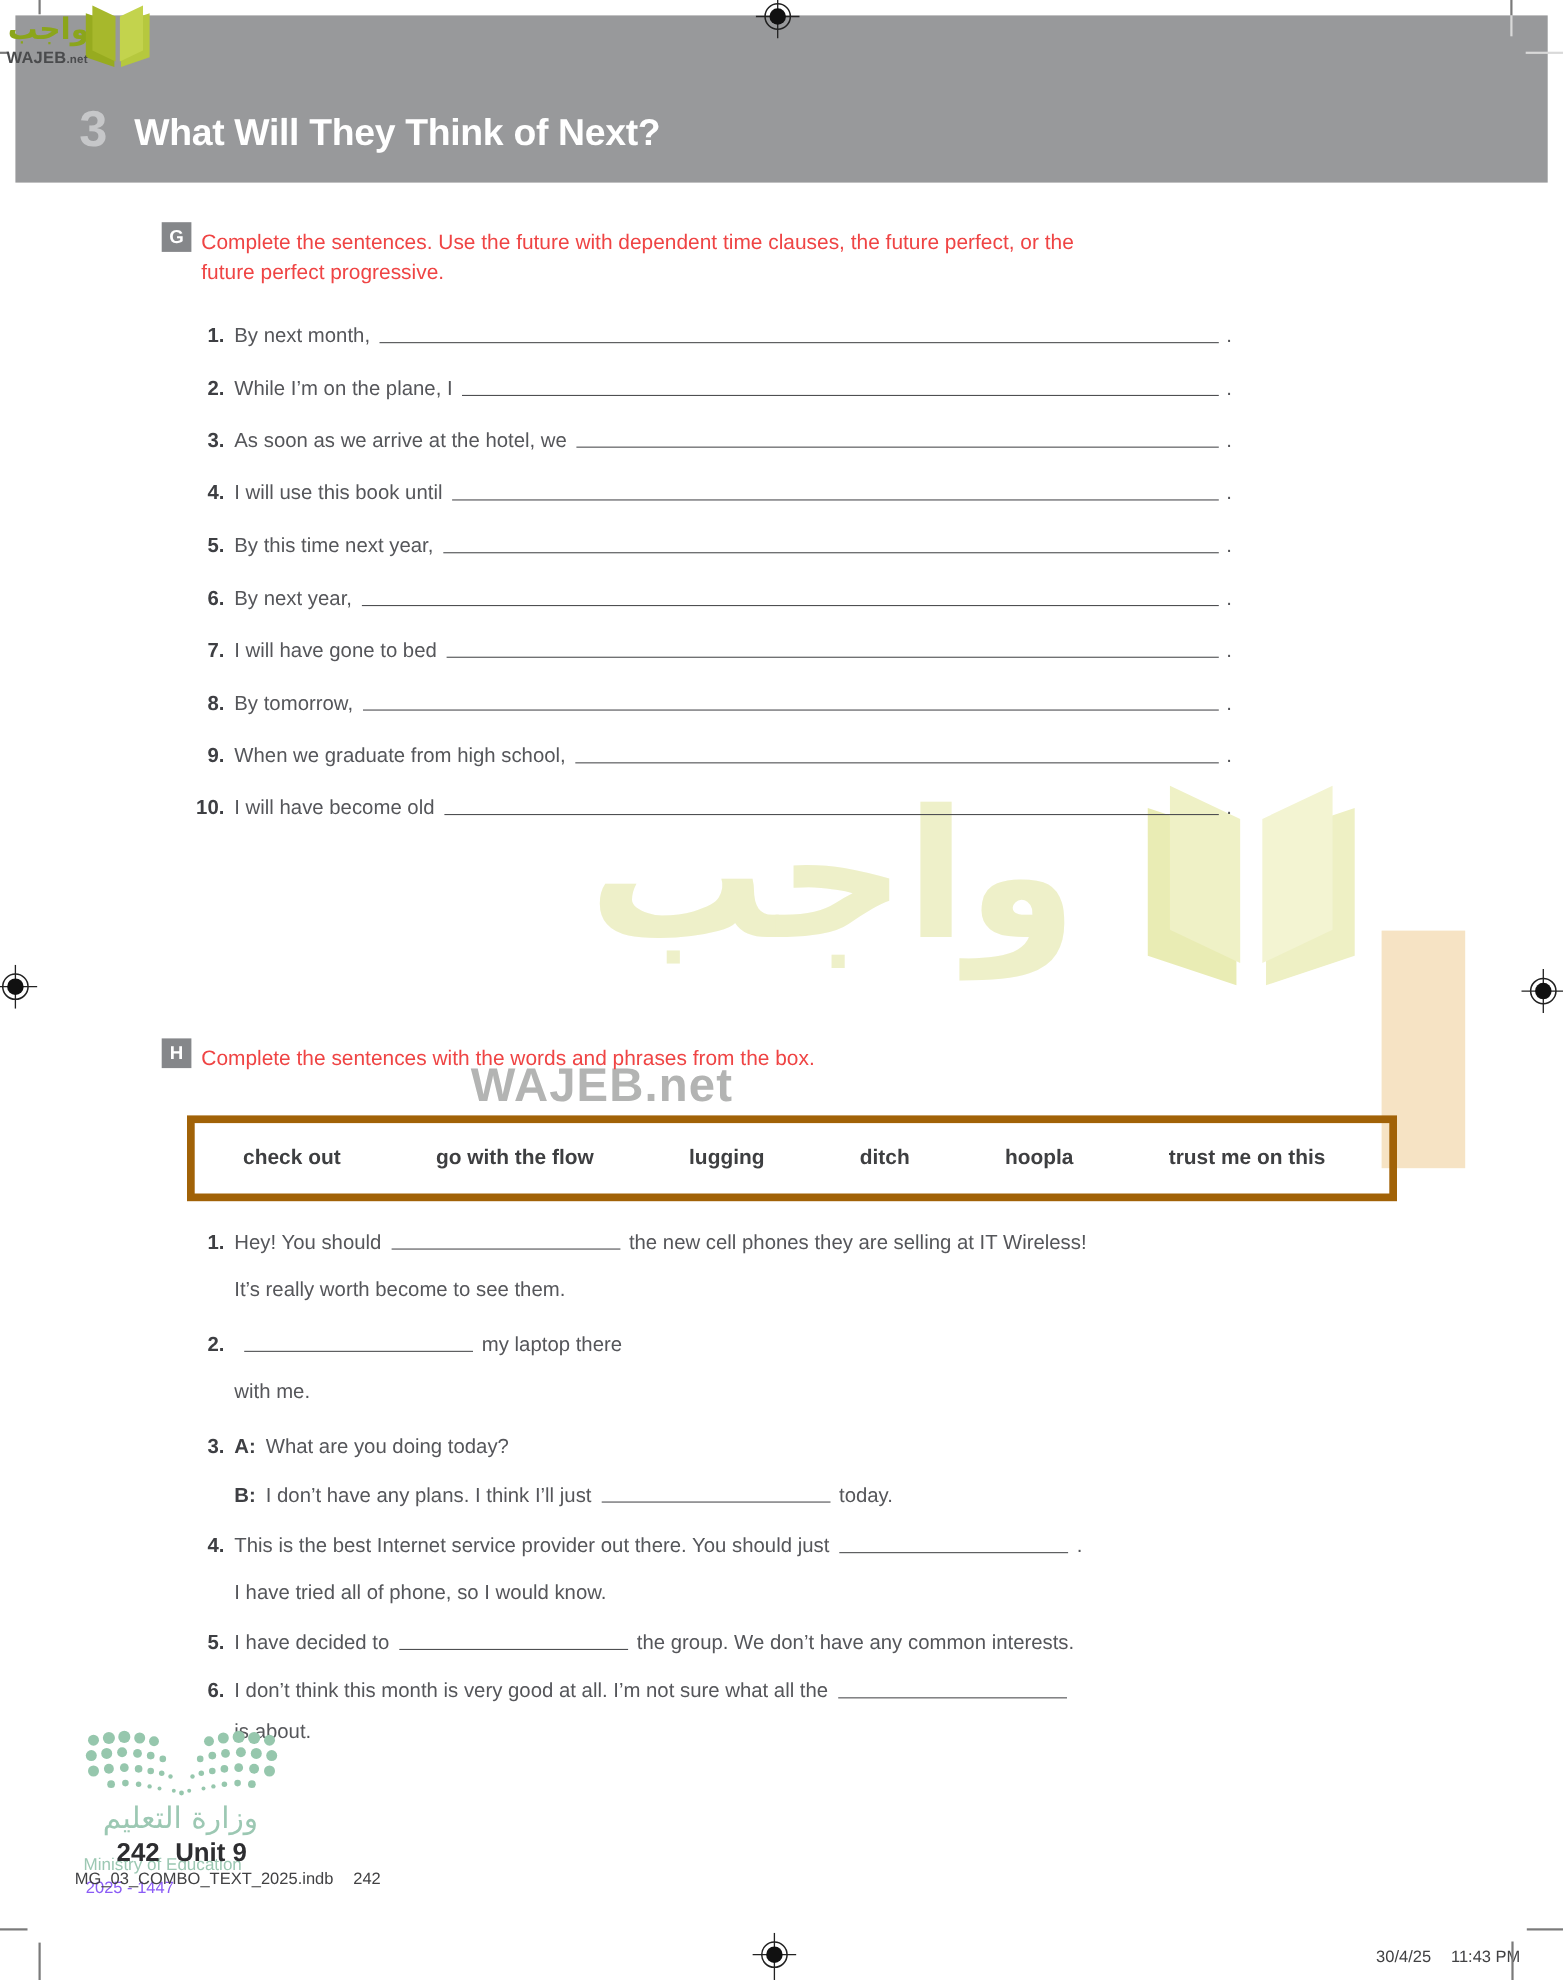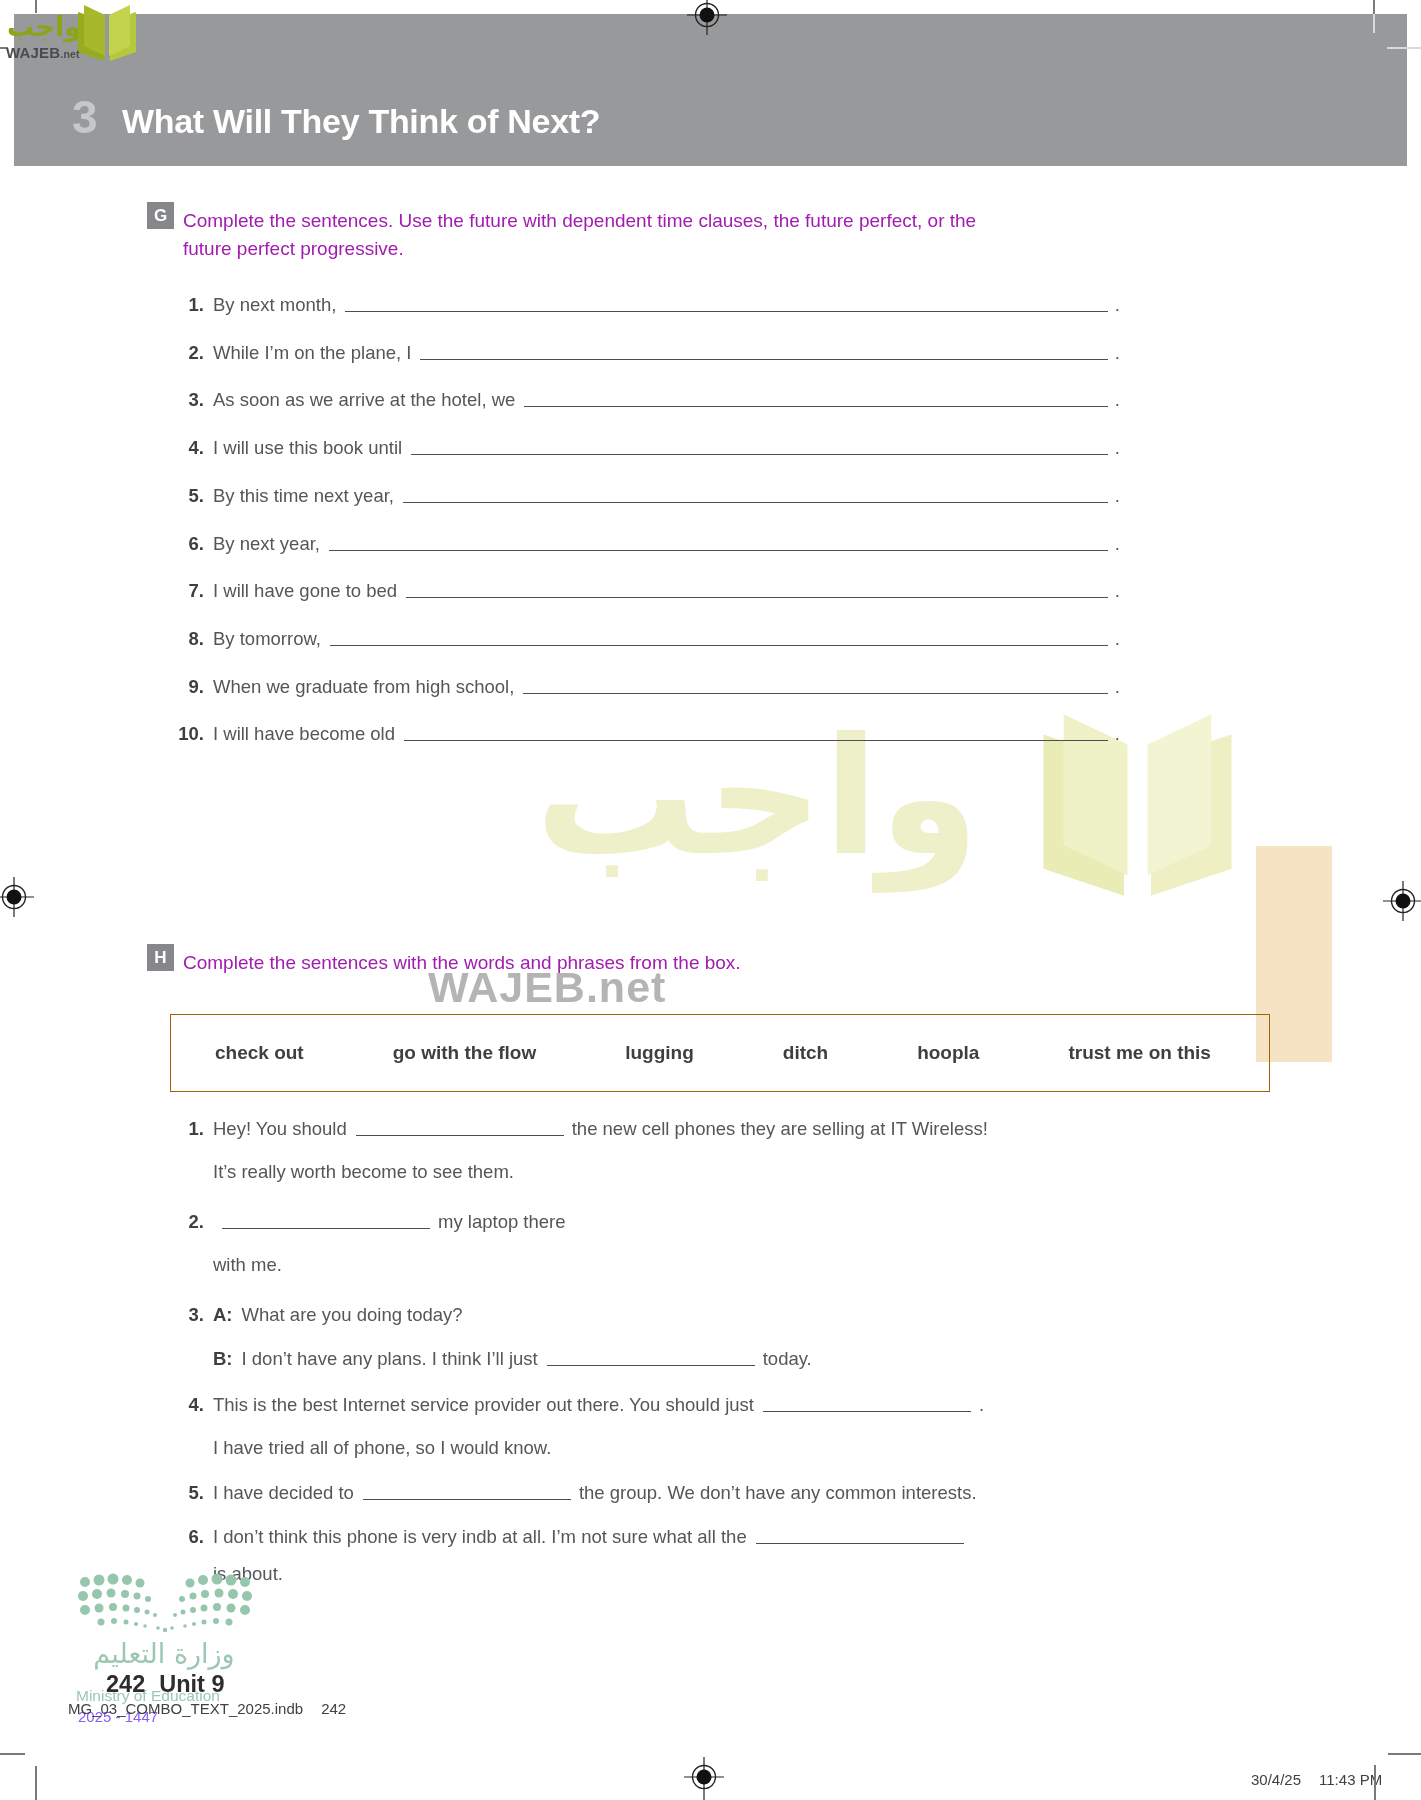--- a/index.html
+++ b/index.html
@@ -28,34 +28,34 @@
 
   
   .wm{position:absolute;z-index:0;pointer-events:none;}
   .wm-ar{left:535px;top:712px;font-size:162px;line-height:170px;font-weight:bold;
          font-family:"DejaVu Sans",sans-serif;}
   .wm-site{left:428px;top:964px;font-size:43px;line-height:46px;font-weight:bold;letter-spacing:1px;}
 
   
   .badge{position:absolute;width:27px;height:27px;background:#85878a;color:#ffffff;z-index:2;
          font-size:17px;font-weight:bold;text-align:center;line-height:27px;}
-  .instr{position:absolute;left:183px;font-size:19px;line-height:24px;color:#a21caf;z-index:2;white-space:nowrap;}
+  .instr{position:absolute;left:183px;font-size:19px;line-height:24px;color:#ef4444;z-index:2;white-space:nowrap;}
 
   
   .row{position:absolute;left:176px;display:flex;align-items:flex-end;font-size:18.5px;
        line-height:21px;color:#55565a;z-index:2;white-space:nowrap;}
   .row.g{width:944px;}
   .num{flex:none;width:28px;text-align:right;font-weight:bold;color:#3e3f43;margin-right:9px;}
   .ab{flex:none;font-weight:bold;color:#3e3f43;margin-right:9px;}
   .rule{flex:1 1 auto;border-bottom:1.6px solid #4e4f52;margin:0 7px 3px 9px;min-width:40px;}
   .hrule{flex:none;width:208px;border-bottom:1.6px solid #4e4f52;margin:0 8px 3px 9px;}
   .sub{position:absolute;left:213px;font-size:18.5px;line-height:21px;color:#55565a;z-index:2;white-space:nowrap;}
 
   
-  .wordbox{position:absolute;left:170px;top:1014px;width:1100px;height:78px;border:1px solid #a16207;
+  .wordbox{position:absolute;left:170px;top:1014px;width:1100px;height:78px;border:7px solid #a16207;
            box-sizing:border-box;display:flex;align-items:center;justify-content:space-between;
            padding:0 58px 0 44px;z-index:2;background:transparent;}
   .wordbox span{font-size:19px;font-weight:bold;color:#3e3f41;white-space:nowrap;}
 
   
   .min-ar{position:absolute;left:74px;top:1638px;width:180px;text-align:center;font-size:27px;line-height:32px;
           font-family:"DejaVu Sans",sans-serif;z-index:2;}
   .min-en{position:absolute;left:76px;top:1686px;width:180px;text-align:left;font-size:15.5px;line-height:19px;z-index:2;}
   .min-years{position:absolute;left:78px;top:1708px;font-size:15px;line-height:18px;z-index:2;}
   .pageno{position:absolute;left:106px;top:1671px;font-size:23.5px;line-height:26px;font-weight:bold;
@@ -243,21 +243,21 @@
 
   <div class="row" style="top:1482px">
     <span class="num">5.</span>
       <span class="txt">I have decided to</span>
       <span class="hrule"></span>
       <span class="txt">the group. We don’t have any common interests.</span>
   </div>
 
   <div class="row" style="top:1526px">
     <span class="num">6.</span>
-      <span class="txt">I don’t think this phone is very indb at all. I’m not sure what all the</span>
+      <span class="txt">I don’t think this month is very good at all. I’m not sure what all the</span>
       <span class="hrule"></span>
   </div>
   <div class="sub" style="top:1563px">is about.</div>
 
   <svg class="abs" style="left:77px;top:1572px;z-index:2;" width="176" height="62" viewBox="0 0 176 62">
     <g fill="#96C7AD">
       <circle cx="8" cy="10" r="5"></circle>
         <circle cx="22" cy="8" r="5.5"></circle>
         <circle cx="36" cy="7" r="5.5"></circle>
         <circle cx="50" cy="8" r="5"></circle>

